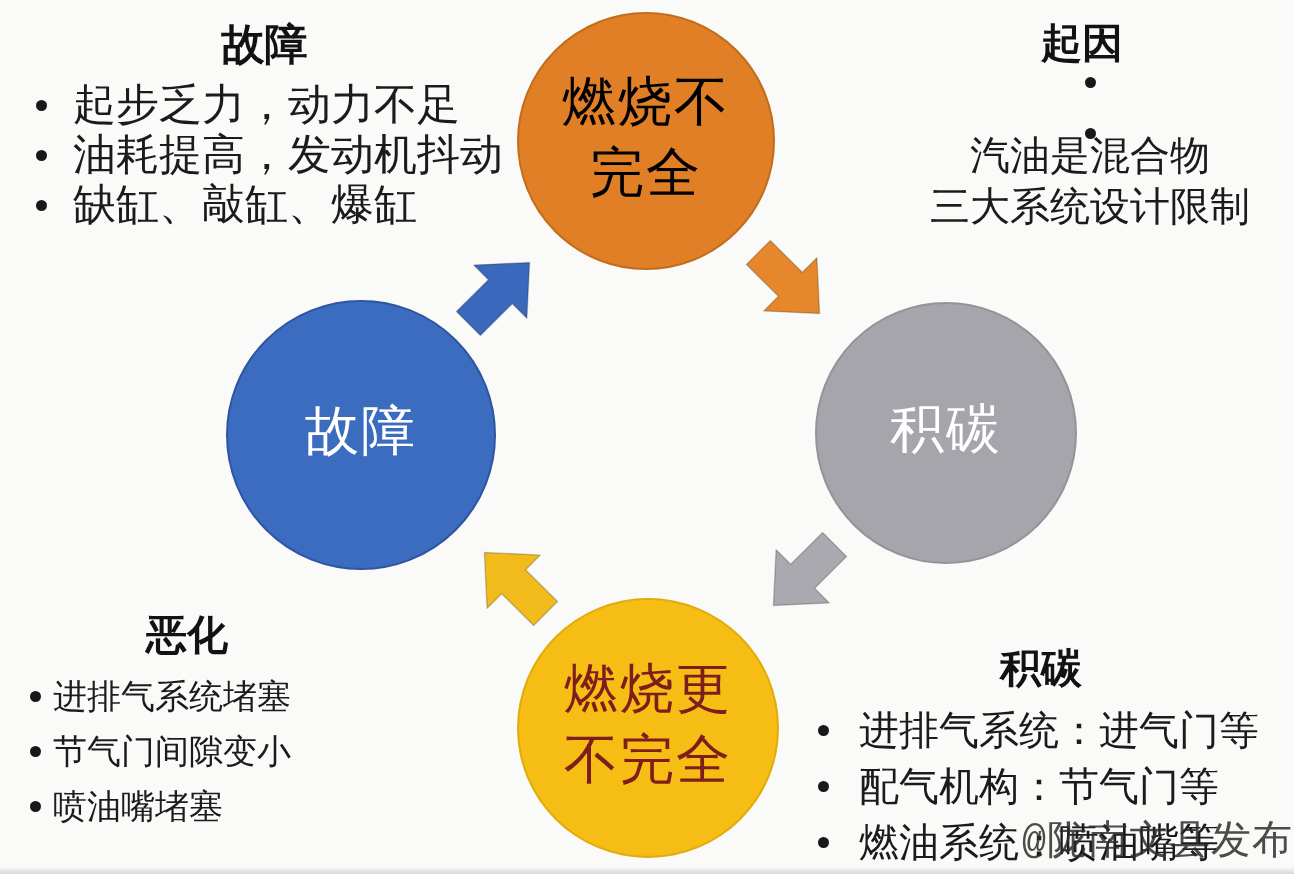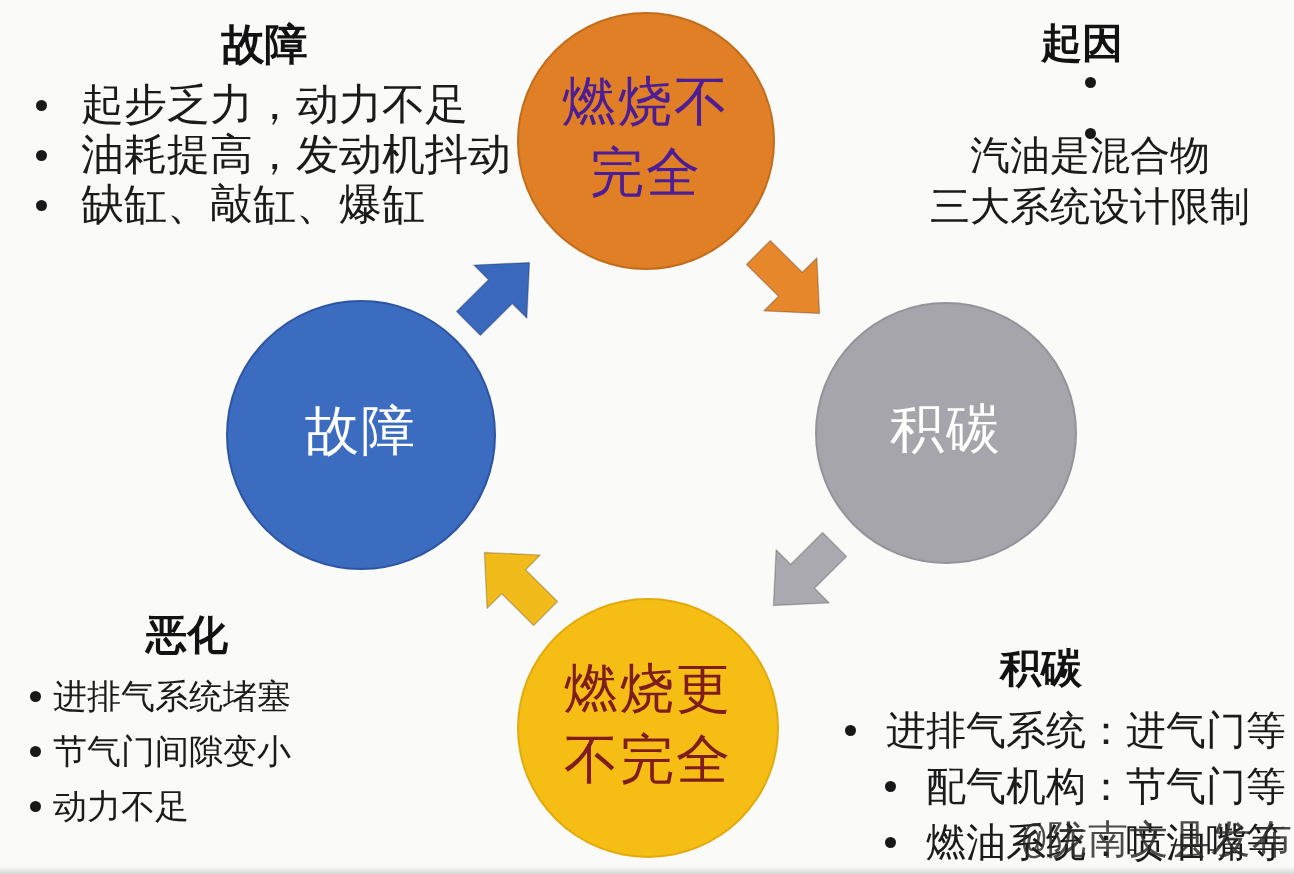--- a/index.html
+++ b/index.html
@@ -13,30 +13,30 @@
   
   .note{position:absolute;}
   .note-title{font-weight:700;font-size:41px;text-align:center;color:#121212;}
   .note-list{list-style:none;margin:6px 0 0 0;padding:0;}
   .note-list li{display:flex;align-items:center;}
   .dot{width:11px;height:11px;border-radius:50%;background:#181818;flex:none;}
   .li-text{white-space:nowrap;}
 
   .note-tl{left:12px;top:16px;width:505px;}
   .note-tl .note-title{font-size:43px;}
-  .note-tl li{height:50px;gap:34px;padding-left:24px;font-size:43px;}
+  .note-tl li{height:50px;gap:26px;padding-left:24px;font-size:43px;}
 
   .note-tr{left:878px;top:16px;width:408px;}
   .note-tr li{height:51px;gap:40px;padding-left:16px;font-size:40px;flex-direction:column;}
 
   .note-bl{left:12px;top:608px;width:350px;}
   .note-bl li{height:55px;gap:12px;padding-left:18px;font-size:34px;}
 
   .note-br{left:796px;top:641px;width:490px;}
-  .note-br li{height:56px;gap:30px;padding-left:22px;font-size:40px;justify-content:flex-end;}
+  .note-br li{height:56px;gap:30px;padding-left:22px;font-size:40px;}
 
   
   .circle{
     position:absolute;border-radius:50%;
     display:flex;align-items:center;justify-content:center;
     border:2px solid rgba(0,0,0,0.18);
     box-sizing:border-box;text-align:center;
   }
   .circle-label{font-size:54px;line-height:1.32;letter-spacing:2px;font-weight:400;}
   .c-orange{left:517px;top:12px;width:258px;height:258px;}
@@ -106,21 +106,21 @@
       <li>
         <span class="dot"></span>
         <span class="li-text">进排气系统堵塞</span>
       </li>
       <li>
         <span class="dot"></span>
         <span class="li-text">节气门间隙变小</span>
       </li>
       <li>
         <span class="dot"></span>
-        <span class="li-text">动力不足</span>
+        <span class="li-text">喷油嘴堵塞</span>
       </li>
     </ul>
   </div>
 
   <div class="note note-br">
     <div class="note-title">积碳</div>
     <ul class="note-list">
       <li>
         <span class="dot"></span>
         <span class="li-text">进排气系统：进气门等</span>
@@ -130,21 +130,21 @@
         <span class="li-text">配气机构：节气门等</span>
       </li>
       <li>
         <span class="dot"></span>
         <span class="li-text">燃油系统：喷油嘴等</span>
       </li>
     </ul>
   </div>
 
   <div class="circle c-orange" style="background-color: rgb(224, 127, 38); border-color: rgb(194, 109, 28);">
-    <div class="circle-label" style="color: #4c1d95;">
+    <div class="circle-label" style="color: #000000;">
       <div>燃烧不</div>
       <div>完全</div>
     </div>
   </div>
 
   <div class="circle c-gray" style="background-color: rgb(165, 165, 171); border-color: rgb(147, 147, 154);">
     <div class="circle-label" style="color: rgb(255, 255, 255);">
       <div>积碳</div>
     </div>
   </div>

